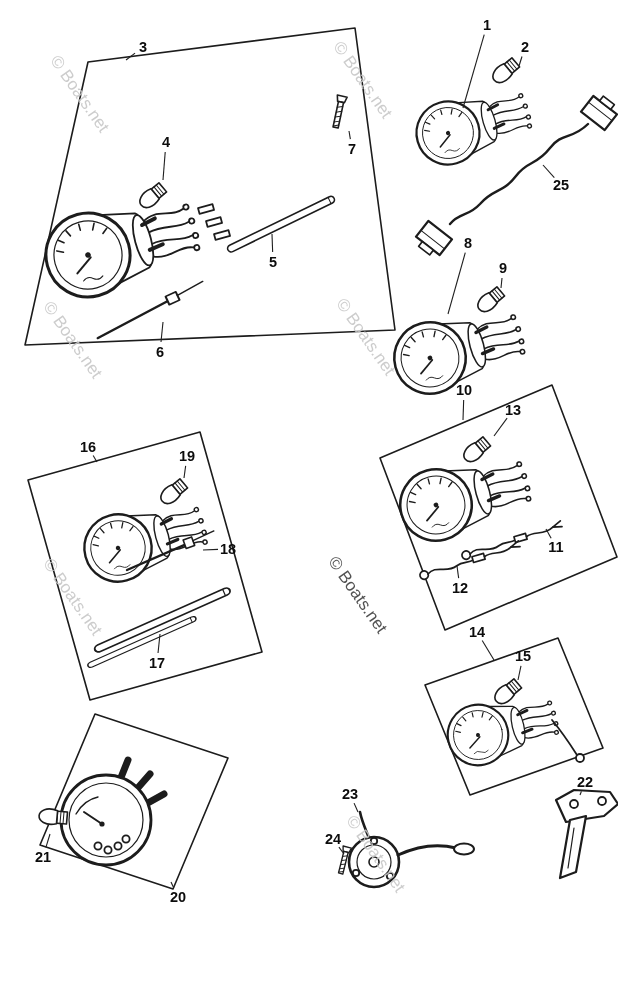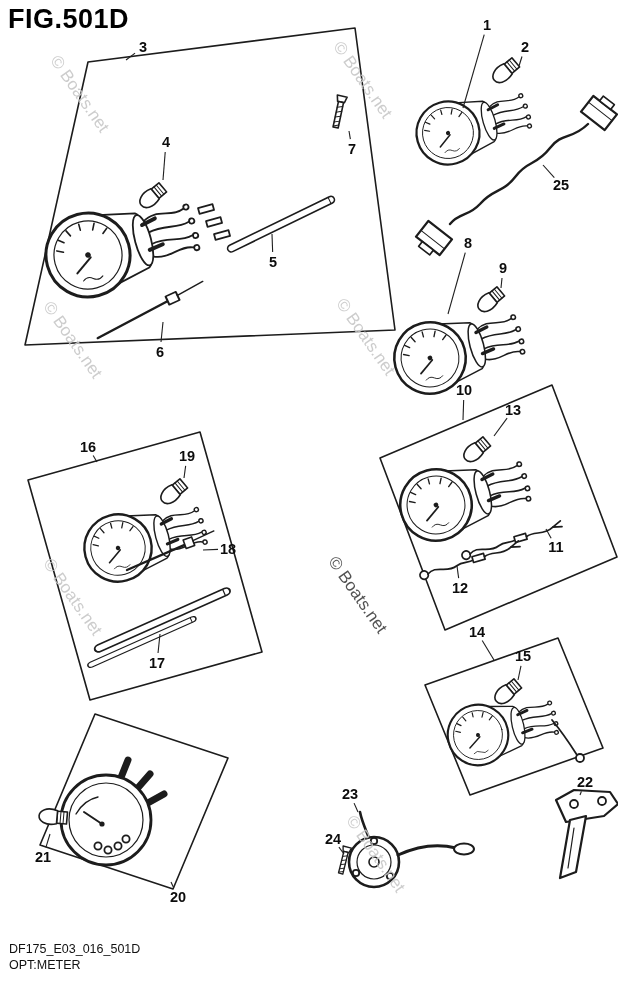--- a/index.html
+++ b/index.html
@@ -254,19 +254,14 @@
   <div id="watermarks">
       <div class="wm" style="left: 62px; top: 52px;">© Boats.net</div>
       <div class="wm" style="left: 345px; top: 38px;">© Boats.net</div>
       <div class="wm" style="left: 55px; top: 298px;">© Boats.net</div>
       <div class="wm" style="left: 348px; top: 295px;">© Boats.net</div>
       <div class="wm" style="left: 55px; top: 555px;">© Boats.net</div>
       <div class="wm wm-dark" style="left: 340px; top: 553px;">© Boats.net</div>
       <div class="wm" style="left: 358px; top: 812px;">© Boats.net</div>
     </div>
 
-  <div class="title">FIG.501D</div>
-
-  <div class="footer">
-    <div>DF175_E03_016_501D</div>
-    <div>OPT:METER</div>
-  </div>
+
 </div>
 
 </body></html>

